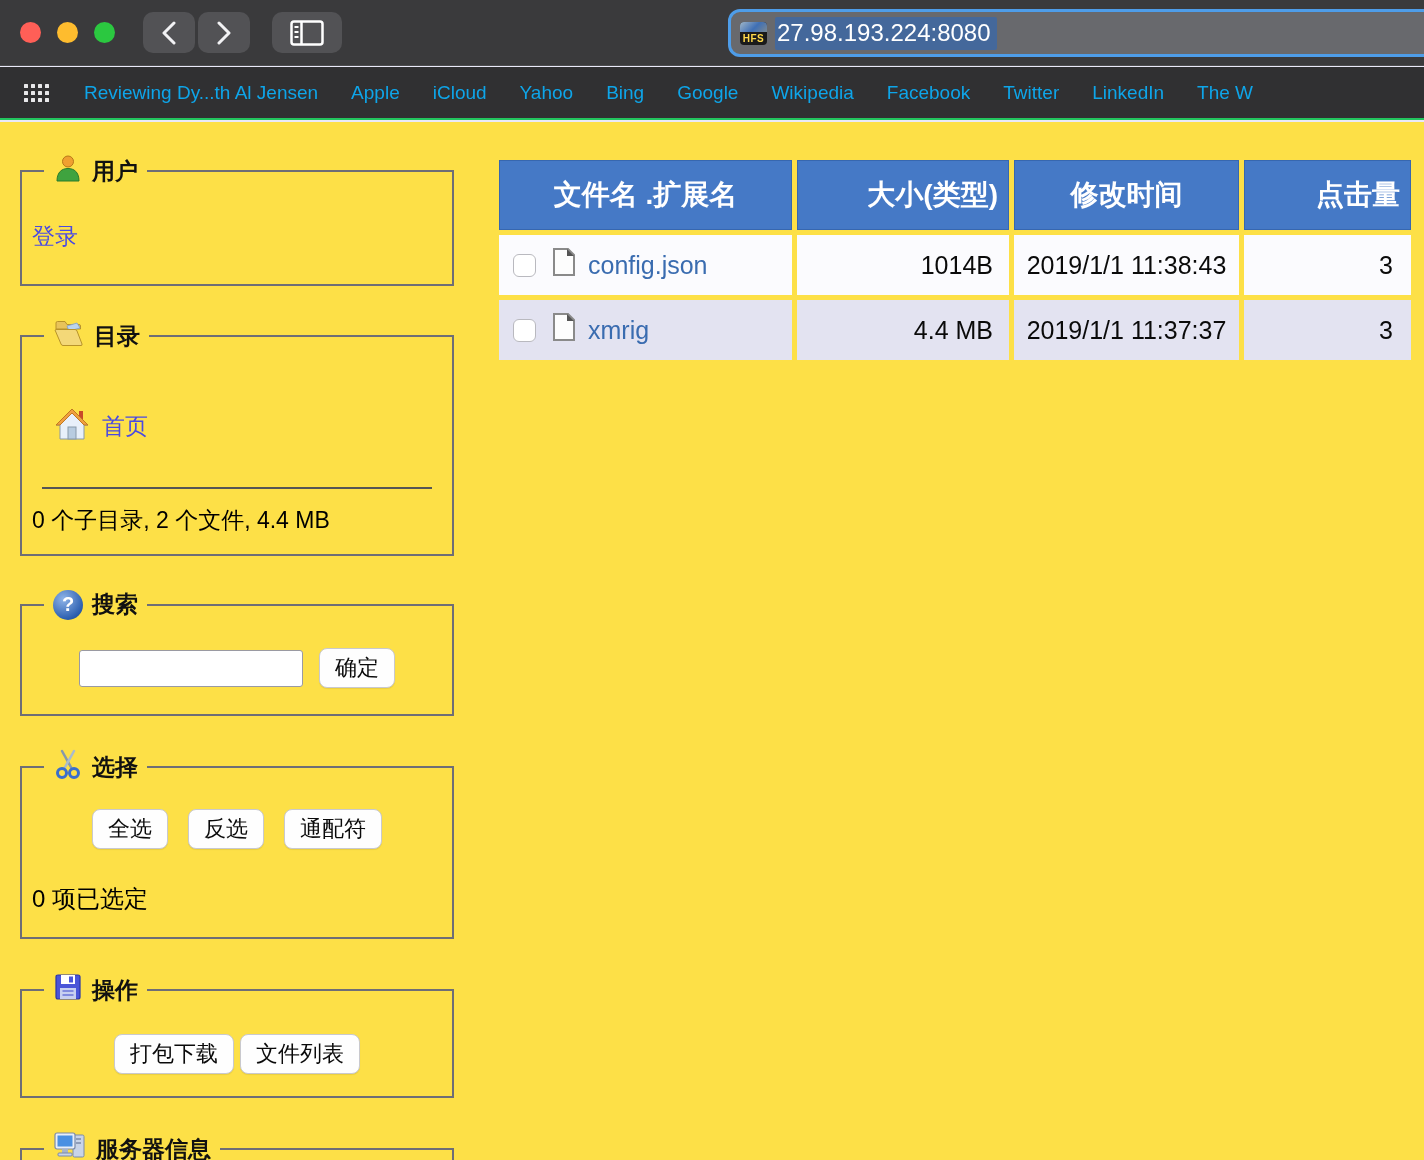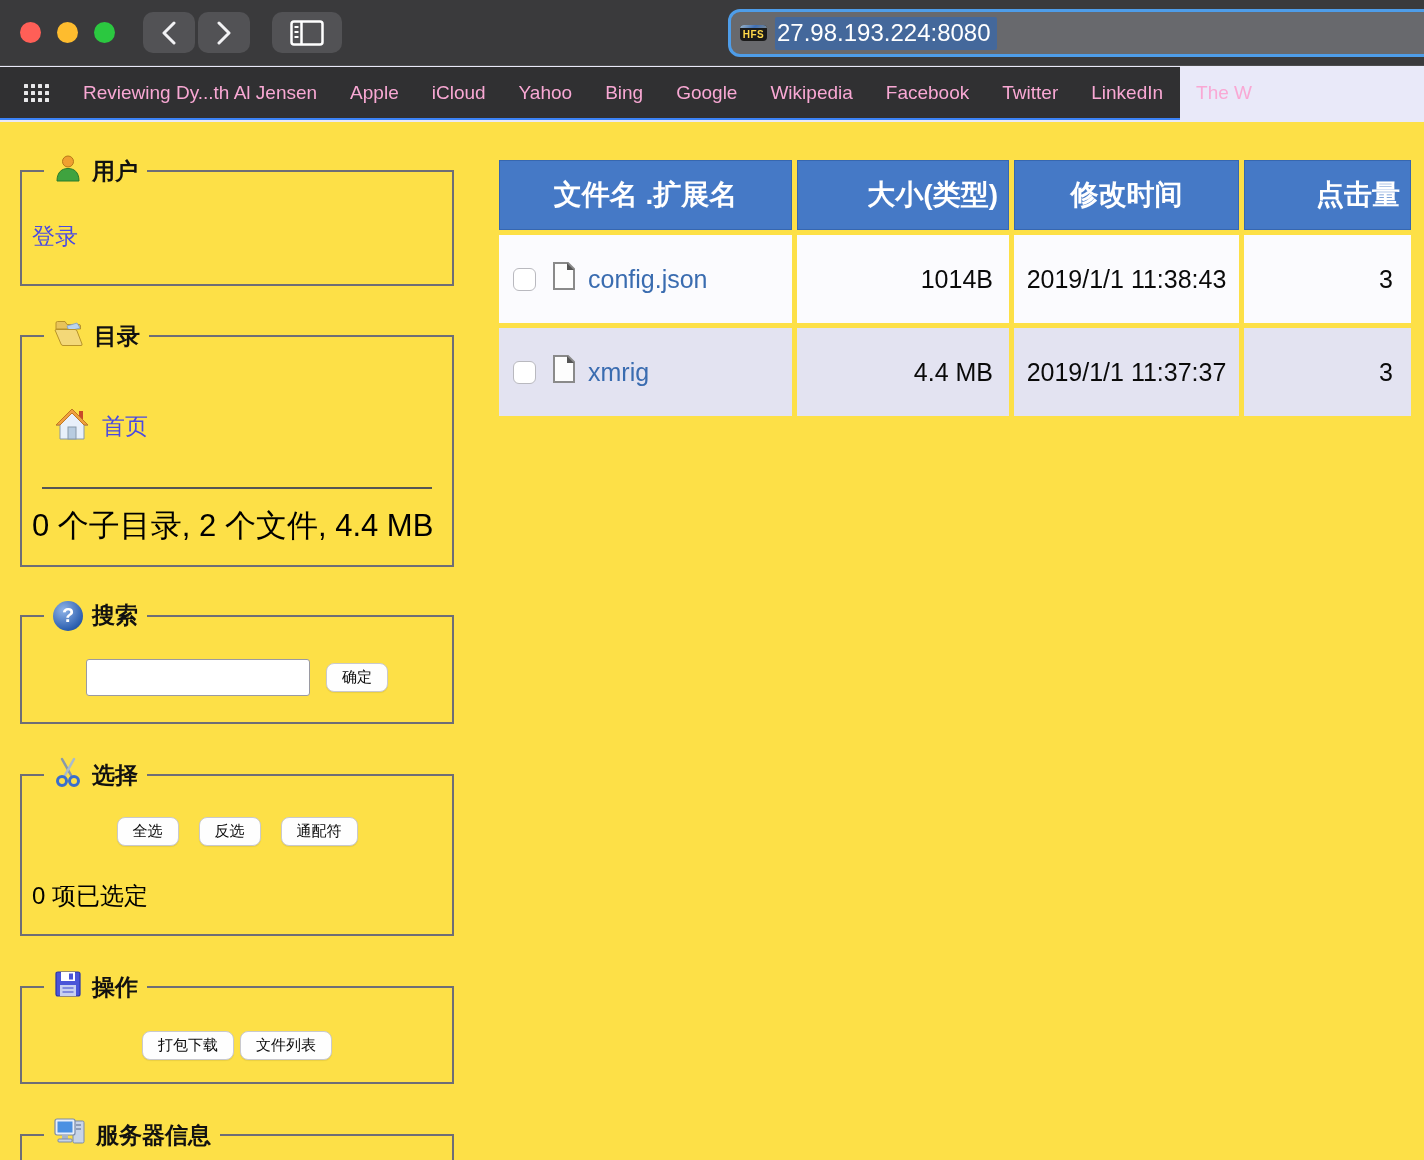--- a/index.html
+++ b/index.html
@@ -26,36 +26,36 @@
   .nav-btn { width: 52px; }
   .sidebar-toggle { width: 70px; margin-left: 22px; }
   .chrome-btn svg { display: block; }
 
   .url-bar {
     position: absolute; left: 728px; top: 9px; right: -14px; height: 48px;
     background: #68696D; border: 3px solid #4E9DE9; border-radius: 12px;
     display: flex; align-items: center; padding-left: 9px;
   }
   .favicon {
-    width: 27px; height: 16px; border-radius: 4px; overflow: hidden;
+    width: 27px; height: 23px; border-radius: 4px; overflow: hidden;
     background: #1A1A1A; display: flex; flex-direction: column; flex-shrink: 0;
   }
   .favicon .fav-top { height: 13px; background: linear-gradient(135deg,#9FB6C8 0%, #3F6FB5 55%, #7A8894 100%); }
   .favicon .fav-label { flex: 1; color: #FFD94A; font-size: 10px; font-weight: bold; text-align: center; line-height: 13px; letter-spacing: 0.5px; }
   .url-text {
     margin-left: 8px; font-size: 24px; color: #FFFFFF;
     background: #44689B; padding: 2px 6px 3px 2px; border-radius: 2px;
     white-space: nowrap;
   }
 
   .bookmarks-bar {
-    position: absolute; left: 0; top: 67px; width: 1180px; height: 53px;
+    position: absolute; left: 0; top: 67px; width: 1424px; height: 53px;
     background: #303032; display: flex; align-items: center;
-    border-bottom: 2px solid #3b82f6;
-    color: #f9a8d4; font-size: 19px; white-space: nowrap;
+    border-bottom: 2px solid #22c55e;
+    color: #0ea5e9; font-size: 19px; white-space: nowrap;
   }
   .bm-grid { width: 26px; height: 20px; margin-left: 24px; margin-right: 34px;
     display: grid; grid-template-columns: repeat(4, 4px); grid-template-rows: repeat(3, 4px);
     gap: 3px; align-content: center; cursor: pointer; }
   .bm-grid i { background: #E8E8EA; display: block; border-radius: 0.5px; }
   .bookmark { margin-right: 33px; cursor: pointer; }
 
   
   .content { position: absolute; left: 0; top: 122px; width: 1424px; height: 1038px; background: #fde047; color: #000; }
 
@@ -71,46 +71,46 @@
     margin-left: 12px; padding: 0 9px; font-size: 23px; font-weight: 600; color: #111;
   }
   legend svg, legend .q-ic { flex-shrink: 0; }
   a { text-decoration: none; cursor: pointer; }
   .side-link { color: #4A4AE2; font-size: 23px; }
   .center { text-align: left; }
 
   .fs-user .body { padding: 22px 0 18px 0; }
   .folder-home { display: flex; align-items: center; gap: 12px; padding: 44px 0 0 22px; }
   .fs-folder hr { border: none; border-top: 2px solid #555; margin: 42px 10px 0 10px; }
-  .folder-stats { font-size: 31px; padding: 16px 0 4px 0; font-weight: 500; }
+  .folder-stats { font-size: 23px; padding: 16px 0 4px 0; font-weight: 500; }
 
   .search-row { display: flex; align-items: center; justify-content: center; gap: 16px; padding: 18px 0 12px 0; }
   .search-input {
     width: 224px; height: 37px; background: #FFFFFF; border: 1px solid #9A9AA2;
     border-radius: 3px; font-size: 20px; padding: 0 8px; font-family: inherit;
   }
   .btn {
     background: #FEFEFE; border: 1px solid #C9C9CE; border-radius: 8px;
-    font-size: 15px; color: #0A0A0A; padding: 4px 15px; cursor: pointer;
+    font-size: 22px; color: #0A0A0A; padding: 4px 15px; cursor: pointer;
     font-family: inherit; box-shadow: 0 1px 1px rgba(0,0,0,0.08);
   }
   .select-btns { display: flex; justify-content: center; gap: 20px; padding: 14px 0 6px 0; }
   .select-status { font-size: 24px; font-weight: 500; padding: 28px 0 8px 0; }
   .action-btns { display: flex; justify-content: center; gap: 6px; padding: 16px 0 8px 0; }
 
   
   .file-table {
     position: absolute; left: 494px; top: 33px;
     border-collapse: separate; border-spacing: 5px;
   }
   .file-table th {
     background: #4579C6; border: 1px solid #3767AF; color: #FFFFFF;
     font-size: 28px; font-weight: bold; padding: 15px 10px; cursor: pointer;
   }
-  .file-table td { font-size: 25px; color: #0A0A0A; padding: 26px 12px; font-weight: 500; }
+  .file-table td { font-size: 25px; color: #0A0A0A; padding: 12px 12px; font-weight: 500; }
   .row-a td { background: #FBFBFE; }
   .row-b td { background: #E3E3F1; }
   .col-name { width: 293px; }
   .col-size { width: 212px; text-align: right; }
   .col-time { width: 225px; text-align: center; }
   .col-hits { width: 167px; text-align: right; }
   td.col-size { padding-right: 16px; }
   td.col-hits { padding-right: 18px; }
   .name-cell { display: flex; align-items: center; gap: 12px; }
   .cb {

